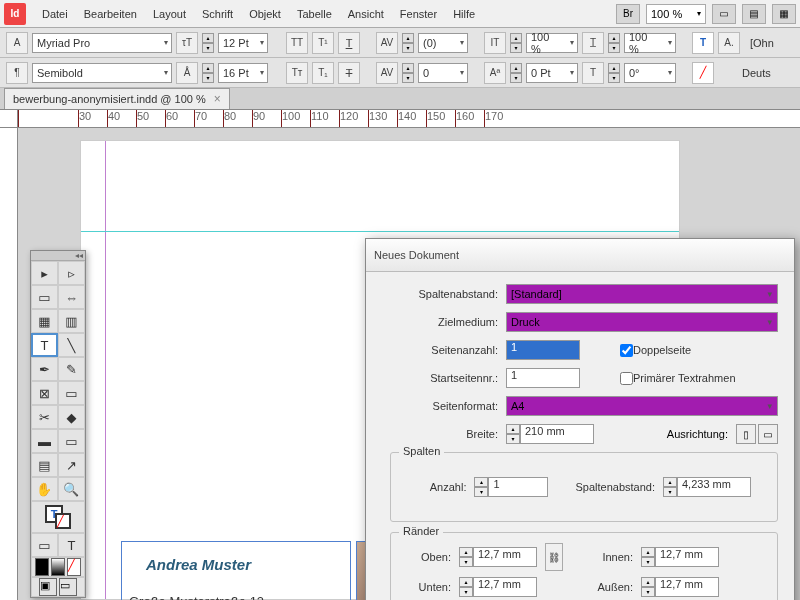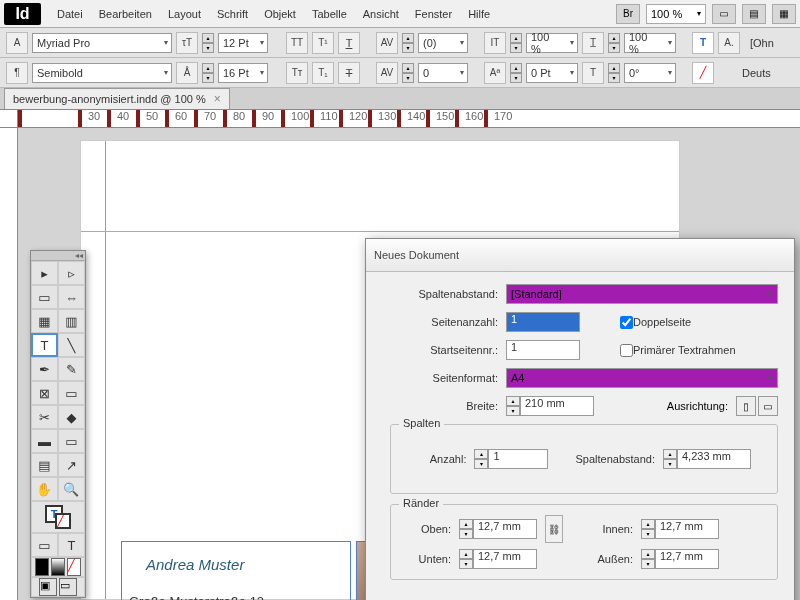--- a/index.html
+++ b/index.html
@@ -1,40 +1,40 @@
 <!DOCTYPE html>
 <html><head>
 <meta charset="utf-8">
 <style>
 * { margin: 0; padding: 0; box-sizing: border-box; font-family: Tahoma, Arial, sans-serif; font-size: 11px; }
 body { background: #e8e8e8; overflow: hidden; width: 800px; height: 600px; position: relative; }
 .menubar { background: #f0f0f0; height: 28px; display: flex; align-items: center; padding: 0 4px; border-bottom: 1px solid #aaa; }
-.app-icon { width: 37px; height: 22px; background: #000000; color: #fff; display: flex; align-items: center; justify-content: center; font-weight: bold; font-size: 16px; border-radius: 2px; margin-right: 8px; }
+.app-icon { width: 22px; height: 22px; background: #ef4444; color: #fff; display: flex; align-items: center; justify-content: center; font-weight: bold; font-size: 10px; border-radius: 2px; margin-right: 8px; }
 .menu-item { padding: 4px 8px; cursor: default; color: #333; }
 .menu-right { margin-left: auto; display: flex; align-items: center; gap: 6px; }
 .menu-btn { width: 24px; height: 20px; background: #d8d8d8; border: 1px solid #aaa; display: flex; align-items: center; justify-content: center; font-size: 10px; }
 .zoom-box { width: 60px; height: 20px; background: #fff; border: 1px solid #aaa; display: flex; align-items: center; padding: 0 4px; }
 .control-row { background: #e4e4e4; height: 30px; display: flex; align-items: center; padding: 0 6px; gap: 4px; border-bottom: 1px solid #bbb; }
 .ctrl-icon { width: 22px; height: 22px; background: #f0f0f0; border: 1px solid #bbb; display: flex; align-items: center; justify-content: center; font-size: 10px; color: #444; }
 .ctrl-dropdown { height: 20px; background: #fff; border: 1px solid #999; display: flex; align-items: center; padding: 0 16px 0 4px; position: relative; color: #333; }
 .ctrl-dropdown::after { content: "▾"; position: absolute; right: 3px; font-size: 8px; color: #555; }
 .spinner { width: 12px; display: flex; flex-direction: column; }
 .spinner div { height: 10px; background: #e0e0e0; border: 1px solid #999; font-size: 6px; display: flex; align-items: center; justify-content: center; }
 .tab-bar { background: #d0d0d0; height: 22px; display: flex; align-items: flex-end; border-bottom: 1px solid #888; padding-left: 4px; }
 .tab { background: #eee; border: 1px solid #999; border-bottom: none; padding: 3px 8px; display: flex; align-items: center; gap: 8px; font-size: 10px; color: #333; }
 .tab-close { color: #888; font-size: 12px; }
 .workspace { position: relative; background: #d4d4d4; height: calc(600px - 110px); }
 .ruler-h { position: absolute; top: 0; left: 18px; right: 0; height: 18px; background: #fff; border-bottom: 1px solid #888; display: flex; font-size: 8px; color: #666; }
-.ruler-h span { width: 29px; border-left: 4px solid #7f1d1d; padding-left: 6px; }
+.ruler-h span { width: 29px; border-left: 1px solid #7f1d1d; padding-left: 0; }
 .ruler-v { position: absolute; top: 18px; left: 0; width: 18px; bottom: 0; background: #fff; border-right: 1px solid #888; font-size: 8px; color: #666; }
 .ruler-corner { position: absolute; top: 0; left: 0; width: 18px; height: 18px; background: #fff; border-right: 1px solid #888; border-bottom: 1px solid #888; }
 .canvas { position: absolute; left: 80px; top: 30px; width: 600px; height: 460px; background: #fff; border: 1px solid #ccc; }
 .canvas .guide-v1 { position: absolute; left: 24px; top: 0; bottom: 0; width: 1px; background: #c080d0; }
 .canvas .guide-h1 { position: absolute; top: 90px; left: 0; right: 0; height: 1px; background: #50d0d0; }
-.canvas .nametext { position: absolute; left: 65px; top: 415px; color: #2a5c7a; font-weight: normal; font-style: italic; font-size: 15px; }
+.canvas .nametext { position: absolute; left: 65px; top: 415px; color: #2a5c7a; font-weight: bold; font-style: italic; font-size: 15px; }
 .canvas .addrtext { position: absolute; left: 48px; top: 445px; color: #333; font-size: 13px; margin-top: 8px; }
 .canvas .photo { position: absolute; left: 275px; top: 400px; width: 140px; height: 80px; background: linear-gradient(#c8a890, #a08070); border: 1px solid #5080d0; }
 .canvas .textframe { position: absolute; left: 40px; top: 400px; width: 230px; height: 80px; border: 1px solid #5080d0; }
 .toolbox { position: absolute; left: 30px; top: 140px; width: 56px; background: #e4e4e4; border: 1px solid #888; box-shadow: 2px 2px 6px rgba(0,0,0,0.3); }
 .toolbox-header { height: 10px; background: #ccc; border-bottom: 1px solid #aaa; display: flex; justify-content: flex-end; padding-right: 2px; font-size: 8px; color: #666; }
 .tool-grid { display: grid; grid-template-columns: 1fr 1fr; }
 .tool { height: 24px; border: 1px solid #ccc; display: flex; align-items: center; justify-content: center; font-size: 13px; color: #333; background: #e4e4e4; }
 .tool.sel { background: #fff; border: 2px solid #5090d0; }
 .tool-single { grid-column: 1 / 3; height: 20px; border: 1px solid #ccc; display: flex; align-items: center; justify-content: center; }
 .swatch { width: 18px; height: 18px; border: 1px solid #666; }
@@ -249,20 +249,24 @@
   </div>
 
   <div class="dialog">
     <div class="dialog-title">Neues Dokument</div>
     <div class="dialog-body">
       <div class="dlg-row">
         <div class="dlg-label">Spaltenabstand:</div>
         <div class="dlg-select">[Standard]</div>
       </div>
       <div class="dlg-row">
+        <div class="dlg-label">Zielmedium:</div>
+        <div class="dlg-select">Druck</div>
+      </div>
+      <div class="dlg-row">
         <div class="dlg-label">Seitenanzahl:</div>
         <div class="dlg-input sel">1</div>
         <div style="width:40px"></div>
         <label class="dlg-check">
             <input type="checkbox" checked="" style="">
             <span>Doppelseite</span>
           </label>
       </div>
       <div class="dlg-row">
         <div class="dlg-label">Startseitennr.:</div>

